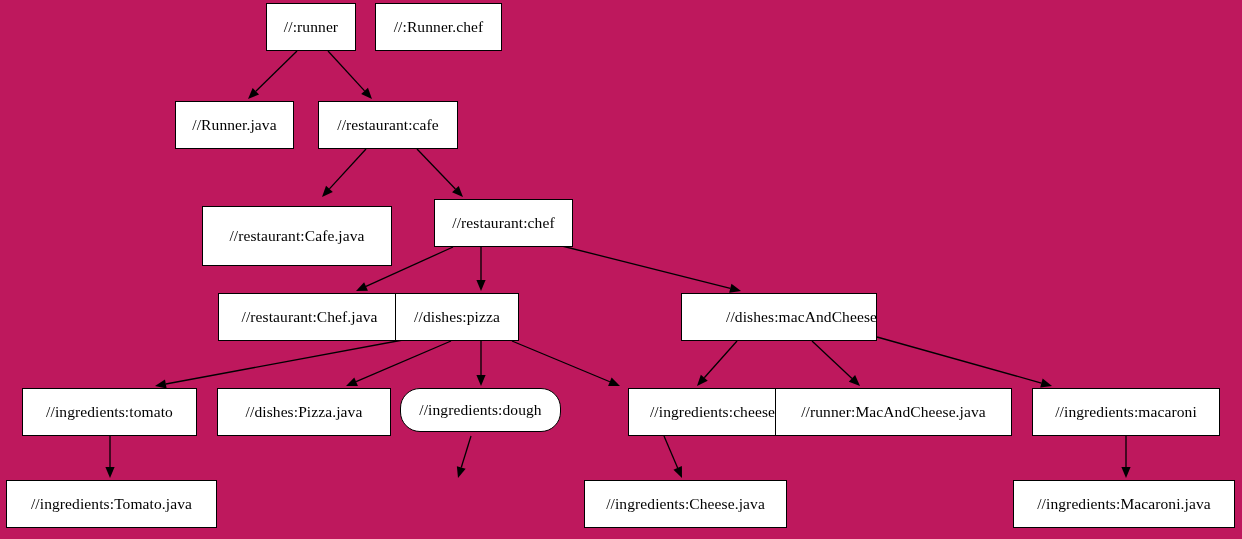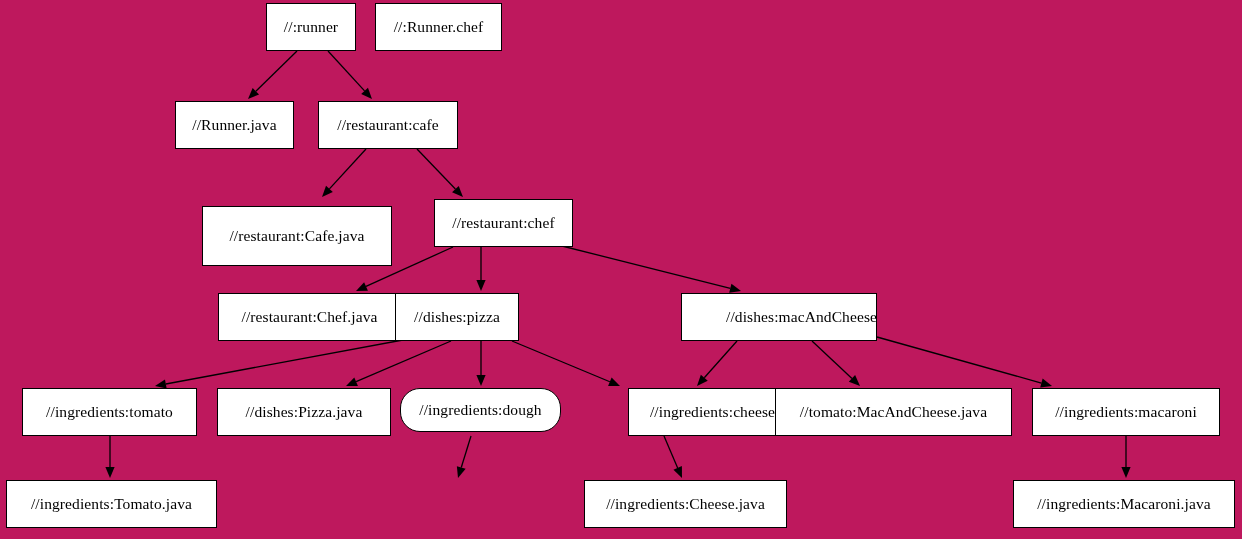--- a/index.html
+++ b/index.html
@@ -161,21 +161,21 @@
       <div class="graph-node" style="left: 217px; top: 388px; width: 174px; height: 48px; background: rgb(255, 255, 255); border-color: rgb(0, 0, 0);">
         <span class="node-label" style="color: rgb(0, 0, 0);">//dishes:Pizza.java</span>
       </div>
       <div class="graph-node" style="left: 400px; top: 388px; width: 161px; height: 44px; background: rgb(255, 255, 255); border-color: rgb(0, 0, 0); border-radius: 20px;">
         <span class="node-label" style="color: rgb(0, 0, 0);">//ingredients:dough</span>
       </div>
       <div class="graph-node" style="left: 584px; top: 388px; width: 169px; height: 48px; background: rgb(255, 255, 255); border-color: rgb(0, 0, 0); margin-left: 44px;">
         <span class="node-label" style="color: rgb(0, 0, 0);">//ingredients:cheese</span>
       </div>
       <div class="graph-node" style="left: 775px; top: 388px; width: 237px; height: 48px; background: rgb(255, 255, 255); border-color: rgb(0, 0, 0);">
-        <span class="node-label" style="color: rgb(0, 0, 0);">//tomato:MacAndCheese.java</span>
+        <span class="node-label" style="color: rgb(0, 0, 0);">//runner:MacAndCheese.java</span>
       </div>
       <div class="graph-node" style="left: 1032px; top: 388px; width: 188px; height: 48px; background: rgb(255, 255, 255); border-color: rgb(0, 0, 0); justify-content: center;">
         <span class="node-label" style="color: rgb(0, 0, 0);">//ingredients:macaroni</span>
       </div>
       <div class="graph-node" style="left: 6px; top: 480px; width: 211px; height: 48px; background: rgb(255, 255, 255); border-color: rgb(0, 0, 0);">
         <span class="node-label" style="color: rgb(0, 0, 0);">//ingredients:Tomato.java</span>
       </div>
       <div class="graph-node" style="left: 584px; top: 480px; width: 203px; height: 48px; background: rgb(255, 255, 255); border-color: rgb(0, 0, 0);">
         <span class="node-label" style="color: rgb(0, 0, 0);">//ingredients:Cheese.java</span>
       </div>

